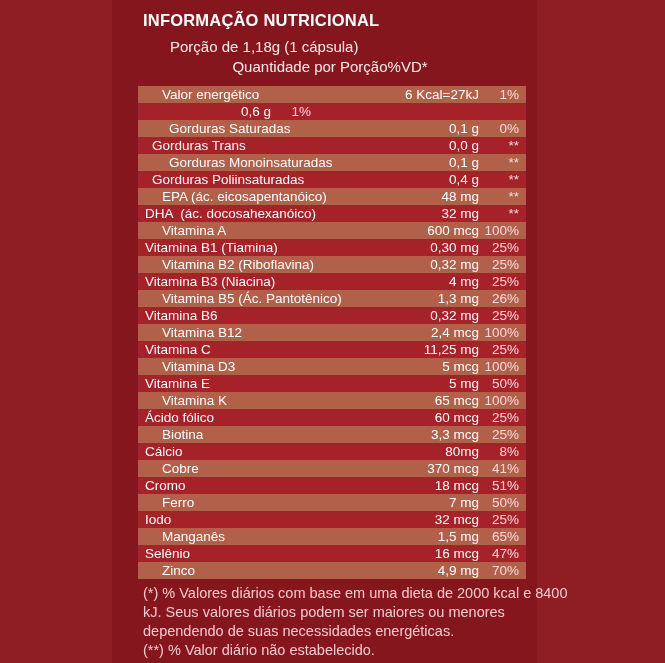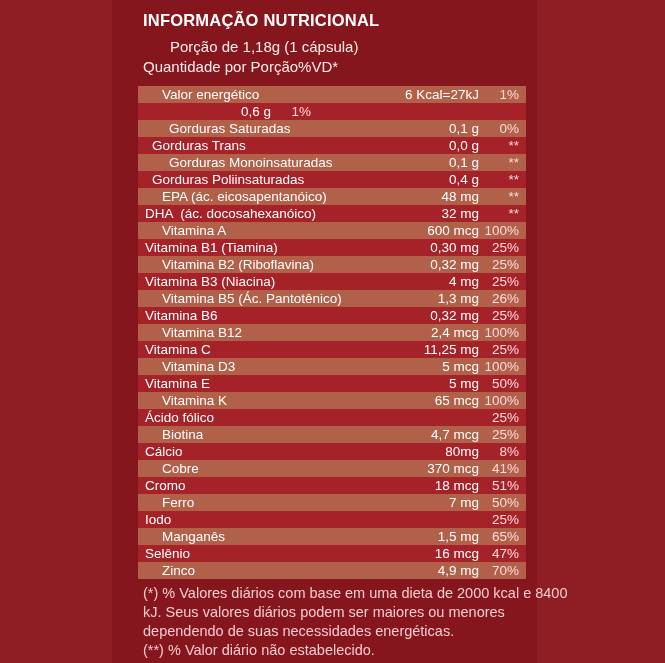--- a/index.html
+++ b/index.html
@@ -44,21 +44,21 @@
     color: var(--soft-text, #fdeceb);
     white-space: nowrap;
     margin-left: 27px;
   }
   .col-header {
     position: absolute;
     left: 31px;
     top: 58px;
     width: 374px;
     display: flex;
-    justify-content: flex-start;
+    justify-content: center;
     font-size: 15px;
     color: var(--soft-text, #fdeceb);
   }
   .table {
     position: absolute;
     left: 26px;
     top: 86px;
     width: 388px;
   }
   .row {
@@ -193,25 +193,26 @@
           <span class="val">5 mg</span>
           <span class="pct">50%</span>
         </div>
         <div class="row light">
           <span class="name">Vitamina K</span>
           <span class="val">65 mcg</span>
           <span class="pct">100%</span>
         </div>
         <div class="row dark">
           <span class="name">Ácido fólico</span>
+          <span class="val">60 mcg</span>
           <span class="pct">25%</span>
         </div>
         <div class="row light">
           <span class="name">Biotina</span>
-          <span class="val">4,7 mcg</span>
+          <span class="val">3,3 mcg</span>
           <span class="pct">25%</span>
         </div>
         <div class="row dark">
           <span class="name">Cálcio</span>
           <span class="val">80mg</span>
           <span class="pct">8%</span>
         </div>
         <div class="row light">
           <span class="name">Cobre</span>
           <span class="val">370 mcg</span>
@@ -222,20 +223,21 @@
           <span class="val">18 mcg</span>
           <span class="pct">51%</span>
         </div>
         <div class="row light">
           <span class="name">Ferro</span>
           <span class="val">7 mg</span>
           <span class="pct">50%</span>
         </div>
         <div class="row dark">
           <span class="name">Iodo</span>
+          <span class="val">32 mcg</span>
           <span class="pct">25%</span>
         </div>
         <div class="row light">
           <span class="name">Manganês</span>
           <span class="val">1,5 mg</span>
           <span class="pct">65%</span>
         </div>
         <div class="row dark">
           <span class="name">Selênio</span>
           <span class="val">16 mcg</span>

